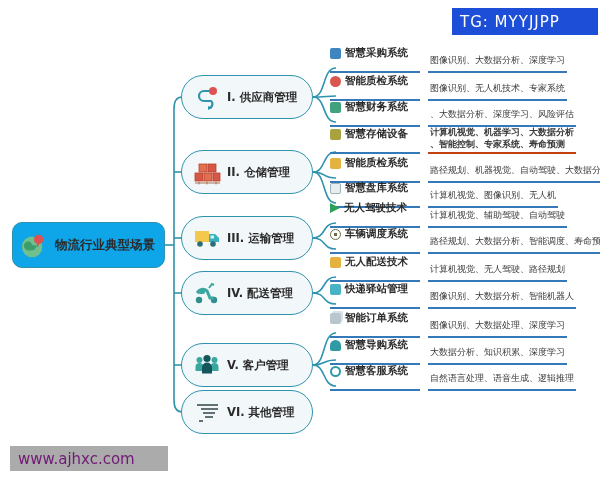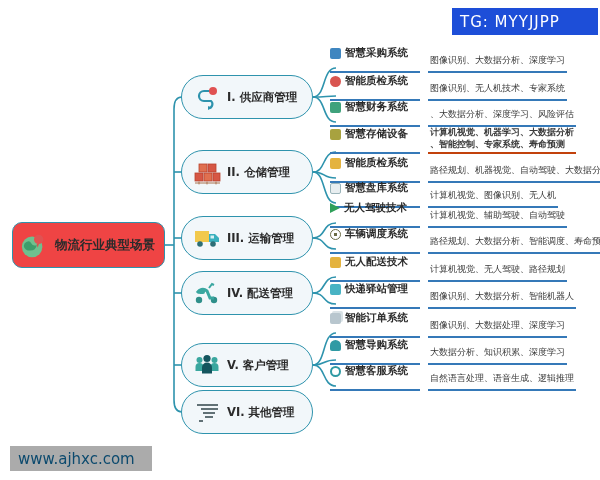--- a/index.html
+++ b/index.html
@@ -5,27 +5,27 @@
   html,body{margin:0;padding:0;background:#fff;}
   .stage{position:relative;width:600px;height:480px;background:#ffffff;overflow:hidden;
          font-family:"DejaVu Sans",sans-serif;color:#2b2b2b;}
   svg.wires{position:absolute;left:0;top:0;z-index:1;pointer-events:none;}
   .wire{fill:none;stroke:#2e93ad;stroke-width:1.6;}
 
   
   .badge{position:absolute;left:452px;top:8px;width:146px;height:27px;background:#1d4ed8;
          color:#fff;font-size:15px;letter-spacing:1px;display:flex;align-items:center;
          padding-left:8px;box-sizing:border-box;z-index:5;}
-  .watermark{position:absolute;left:10px;top:446px;width:142px;height:25px;background:#ababab;
-         color:#0c4a6e;font-size:15px;display:flex;align-items:center;padding-left:8px;
+  .watermark{position:absolute;left:10px;top:446px;width:158px;height:25px;background:#ababab;
+         color:#701a75;font-size:15px;display:flex;align-items:center;padding-left:8px;
          box-sizing:border-box;z-index:5;}
 
   
   .root{position:absolute;left:12px;top:222px;width:153px;height:46px;box-sizing:border-box;
-        border:1.5px solid #2e93ad;border-radius:10px;background:#ef4444;display:flex;
+        border:1.5px solid #2e93ad;border-radius:10px;background:#0ea5e9;display:flex;
         align-items:center;gap:6px;padding:0 6px;z-index:2;}
   .root .lbl{font-size:12.5px;font-weight:bold;white-space:nowrap;}
 
   
   .branch{position:absolute;left:181px;width:132px;height:44px;box-sizing:border-box;
           border:1.5px solid #2e93ad;border-radius:22px;background:#f2f7fa;display:flex;
           align-items:center;gap:5px;padding:0 8px 0 10px;z-index:2;}
   .branch .lbl{font-size:11.5px;font-weight:bold;white-space:nowrap;}
   .b1{top:75px}.b2{top:150px}.b3{top:216px}.b4{top:271px}.b5{top:343px}.b6{top:390px}
   .bicon{width:30px;height:28px;flex:0 0 auto;}

